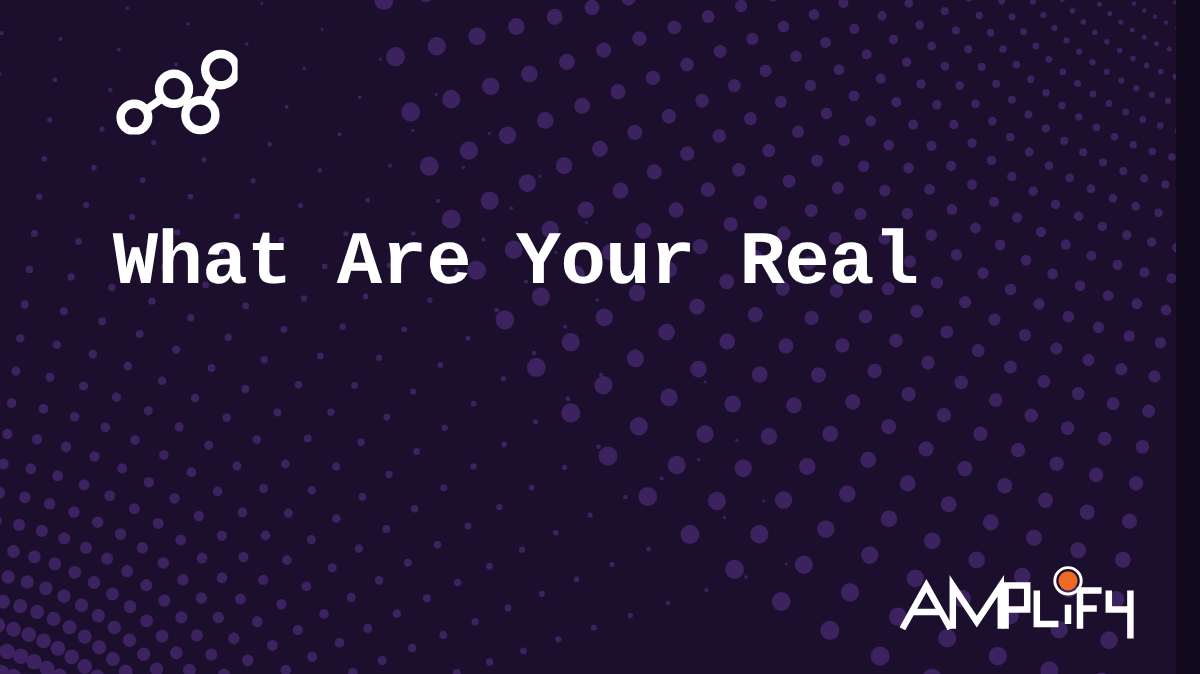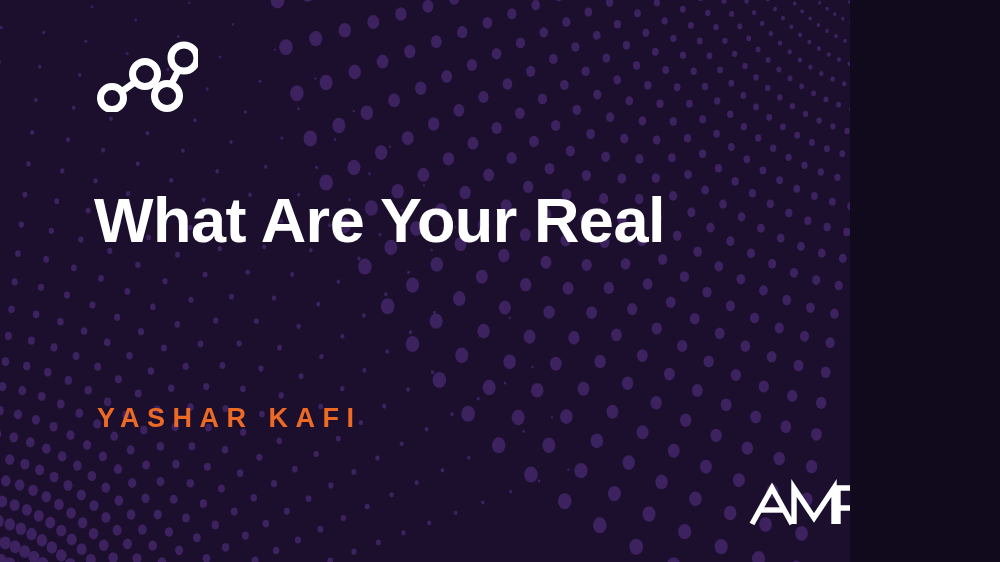--- a/index.html
+++ b/index.html
@@ -3,25 +3,25 @@
 <meta charset="utf-8">
 <title>Title Card</title>
 <style>
   html, body {
     margin: 0;
     padding: 0;
     background: #100a1c;
   }
   .card {
     position: relative;
-    width: 850px;
+    width: 980px;
     height: 562px;
     overflow: hidden;
     background: #1c0f2e;
-    font-family: Liberation Sans, sans-serif;
+    font-family: Liberation Mono, monospace;
     -webkit-font-smoothing: antialiased;
   }
 
   
   .dots-layer {
     position: absolute;
     inset: 0;
     pointer-events: none;
   }
   .dots-layer svg { display: block; width: 100%; height: 100%; }
@@ -831,21 +831,20 @@
         <circle cx="75" cy="58" r="12.5"></circle>
         <circle cx="92" cy="20" r="13"></circle>
       </g>
     </svg>
   </div>
 
   <div class="headline">
     <span class="line">What Are Your Real</span>
   </div>
 
-  <div class="byline">YASHAR KAFI</div>
 
   <div class="amplify-logo">
     <svg viewBox="0 0 204 76" aria-hidden="true">
       <g fill="none" stroke="#ffffff" stroke-width="5.4" stroke-linecap="butt" stroke-linejoin="miter">
 
         <path d="M4 62 L24 26 L44 62"></path>
         <path d="M13 48 L35 48"></path>
 
         <path d="M46 62 L46 26 L66 56 L86 26 L86 62"></path>
 

